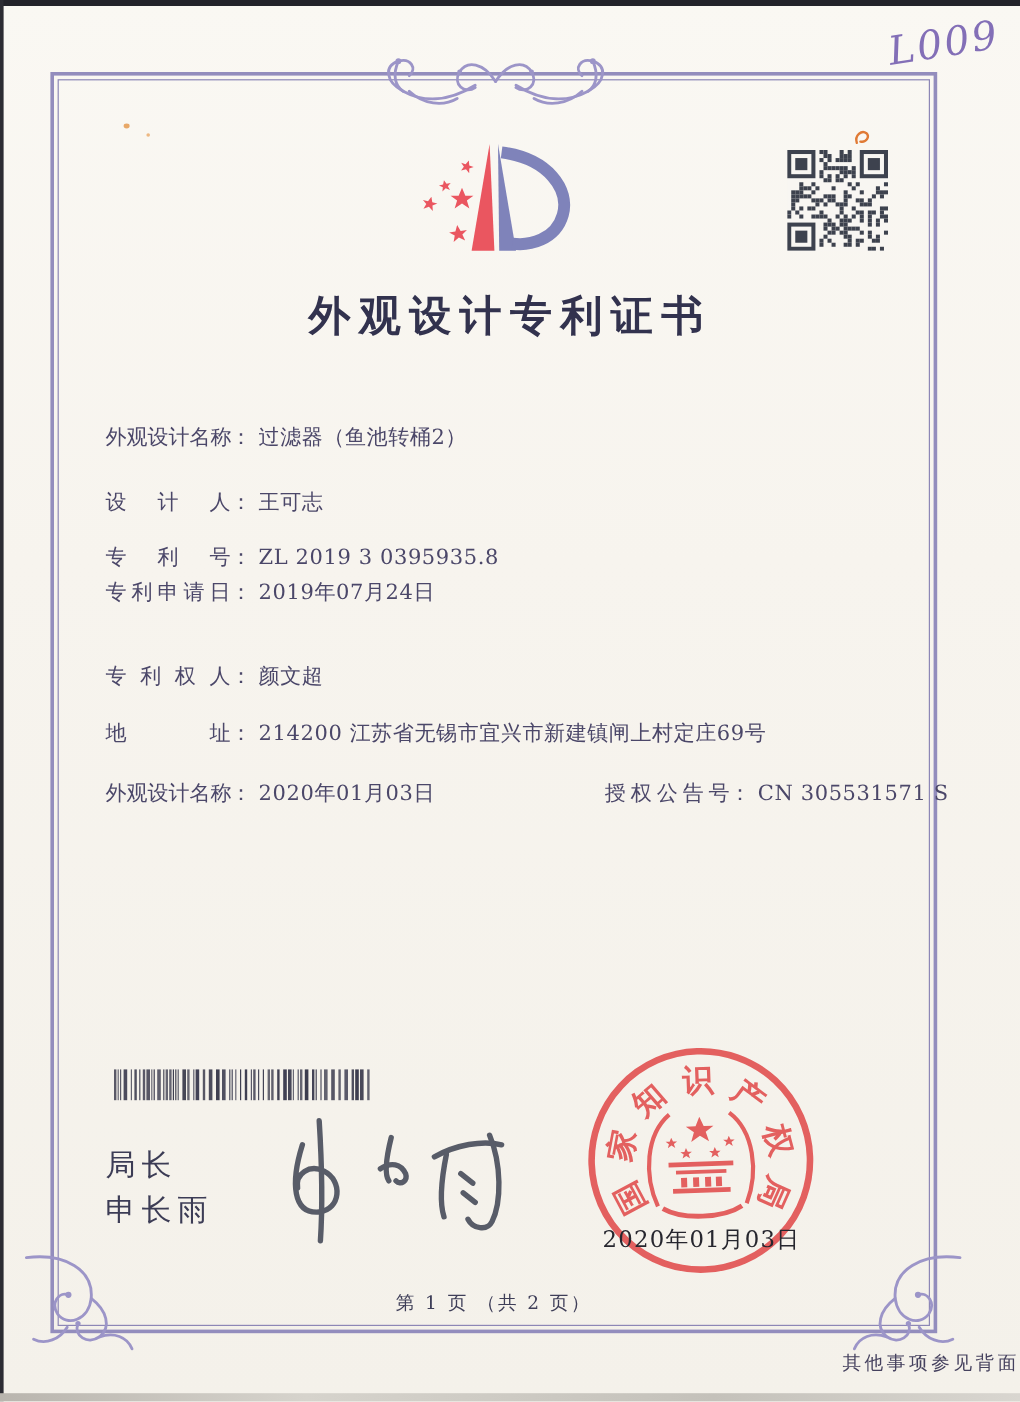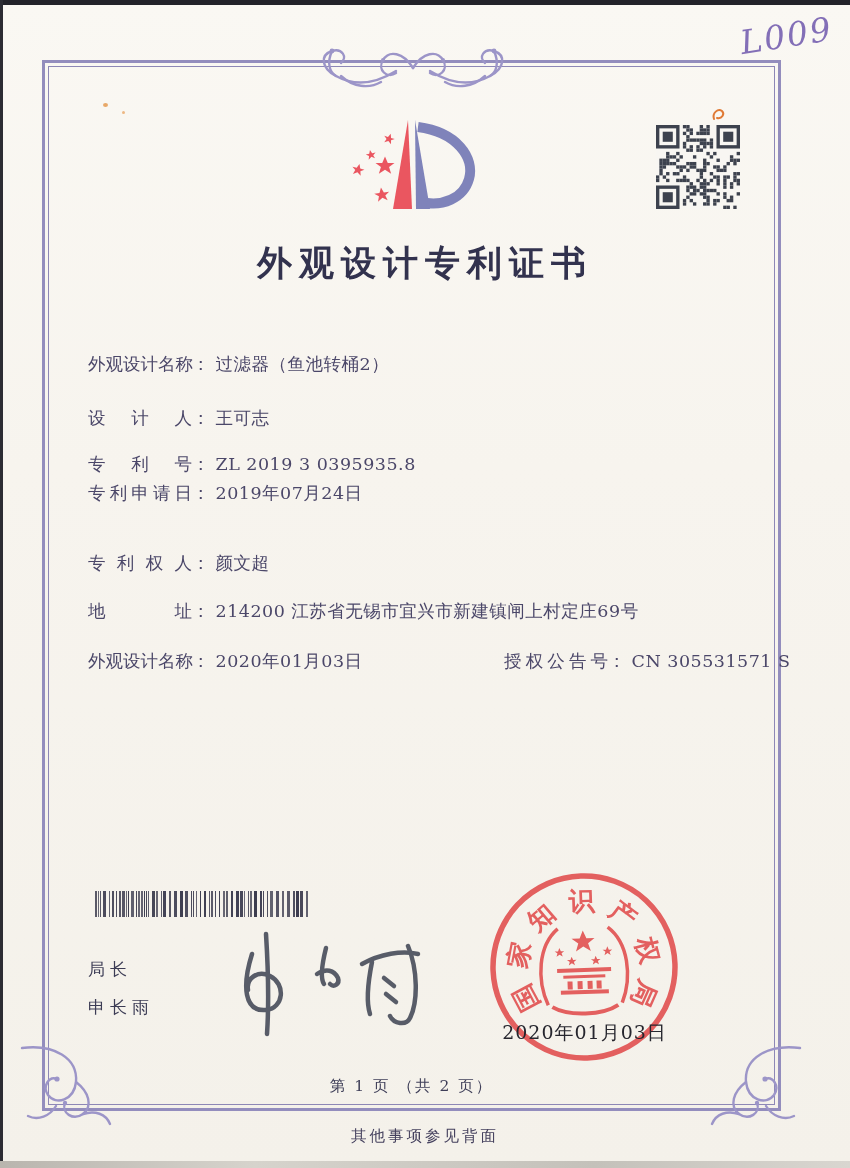--- a/index.html
+++ b/index.html
@@ -46,34 +46,34 @@
   .fcolon{display:inline-block;margin-right:6px;}
   .fvalue{letter-spacing:.5px;}
   .grant-second{position:absolute;left:372px;top:0;margin-left:44px;}
   
   .paras{position:absolute;left:88px;top:690px;width:684px;font-size:17.5px;
          line-height:28.8px;color:var(--ink);text-align:justify;}
   .paras p{text-indent:2.1em;margin-bottom:2px;}
   
   .barcode{position:absolute;left:95px;top:891px;}
   
-  .director{position:absolute;left:88px;top:952px;font-size:17px;color:#3c3c55;
-            letter-spacing:5px;line-height:38px;font-family:Liberation Mono, monospace;}
+  .director{position:absolute;left:88px;top:952px;font-size:25px;color:#3c3c55;
+            letter-spacing:5px;line-height:38px;}
   .signature{position:absolute;left:222px;top:926px;}
   .signature path{stroke:#585c68;stroke-width:4.5;fill:none;stroke-linecap:round;stroke-linejoin:round;}
   
   .seal{position:absolute;left:489px;top:872px;opacity:.93;transform:rotate(-2deg);}
   .seal .s-stroke{stroke:var(--seal-red);fill:none;}
   .seal .s-fill{fill:var(--seal-red);stroke:none;}
   .seal-date{position:absolute;left:497px;top:1020px;width:175px;text-align:center;
              font-size:19px;color:#26262e;letter-spacing:1px;}
   
   .page-footer{position:absolute;left:48px;top:1076px;width:727px;text-align:center;
                font-size:15.5px;color:#3e3e58;letter-spacing:2px;}
-  .back-note{position:absolute;left:0;top:1126px;width:850px;text-align:center;
+  .back-note{position:absolute;left:0;top:1126px;width:850px;text-align:right;
              font-size:15.5px;color:#45415e;letter-spacing:3px;}
 </style>
 </head>
 <body>
 
 <div id="page">
 
   <div class="edge-top"></div>
   <div class="edge-left"></div>
   <div class="edge-bottom"></div>

